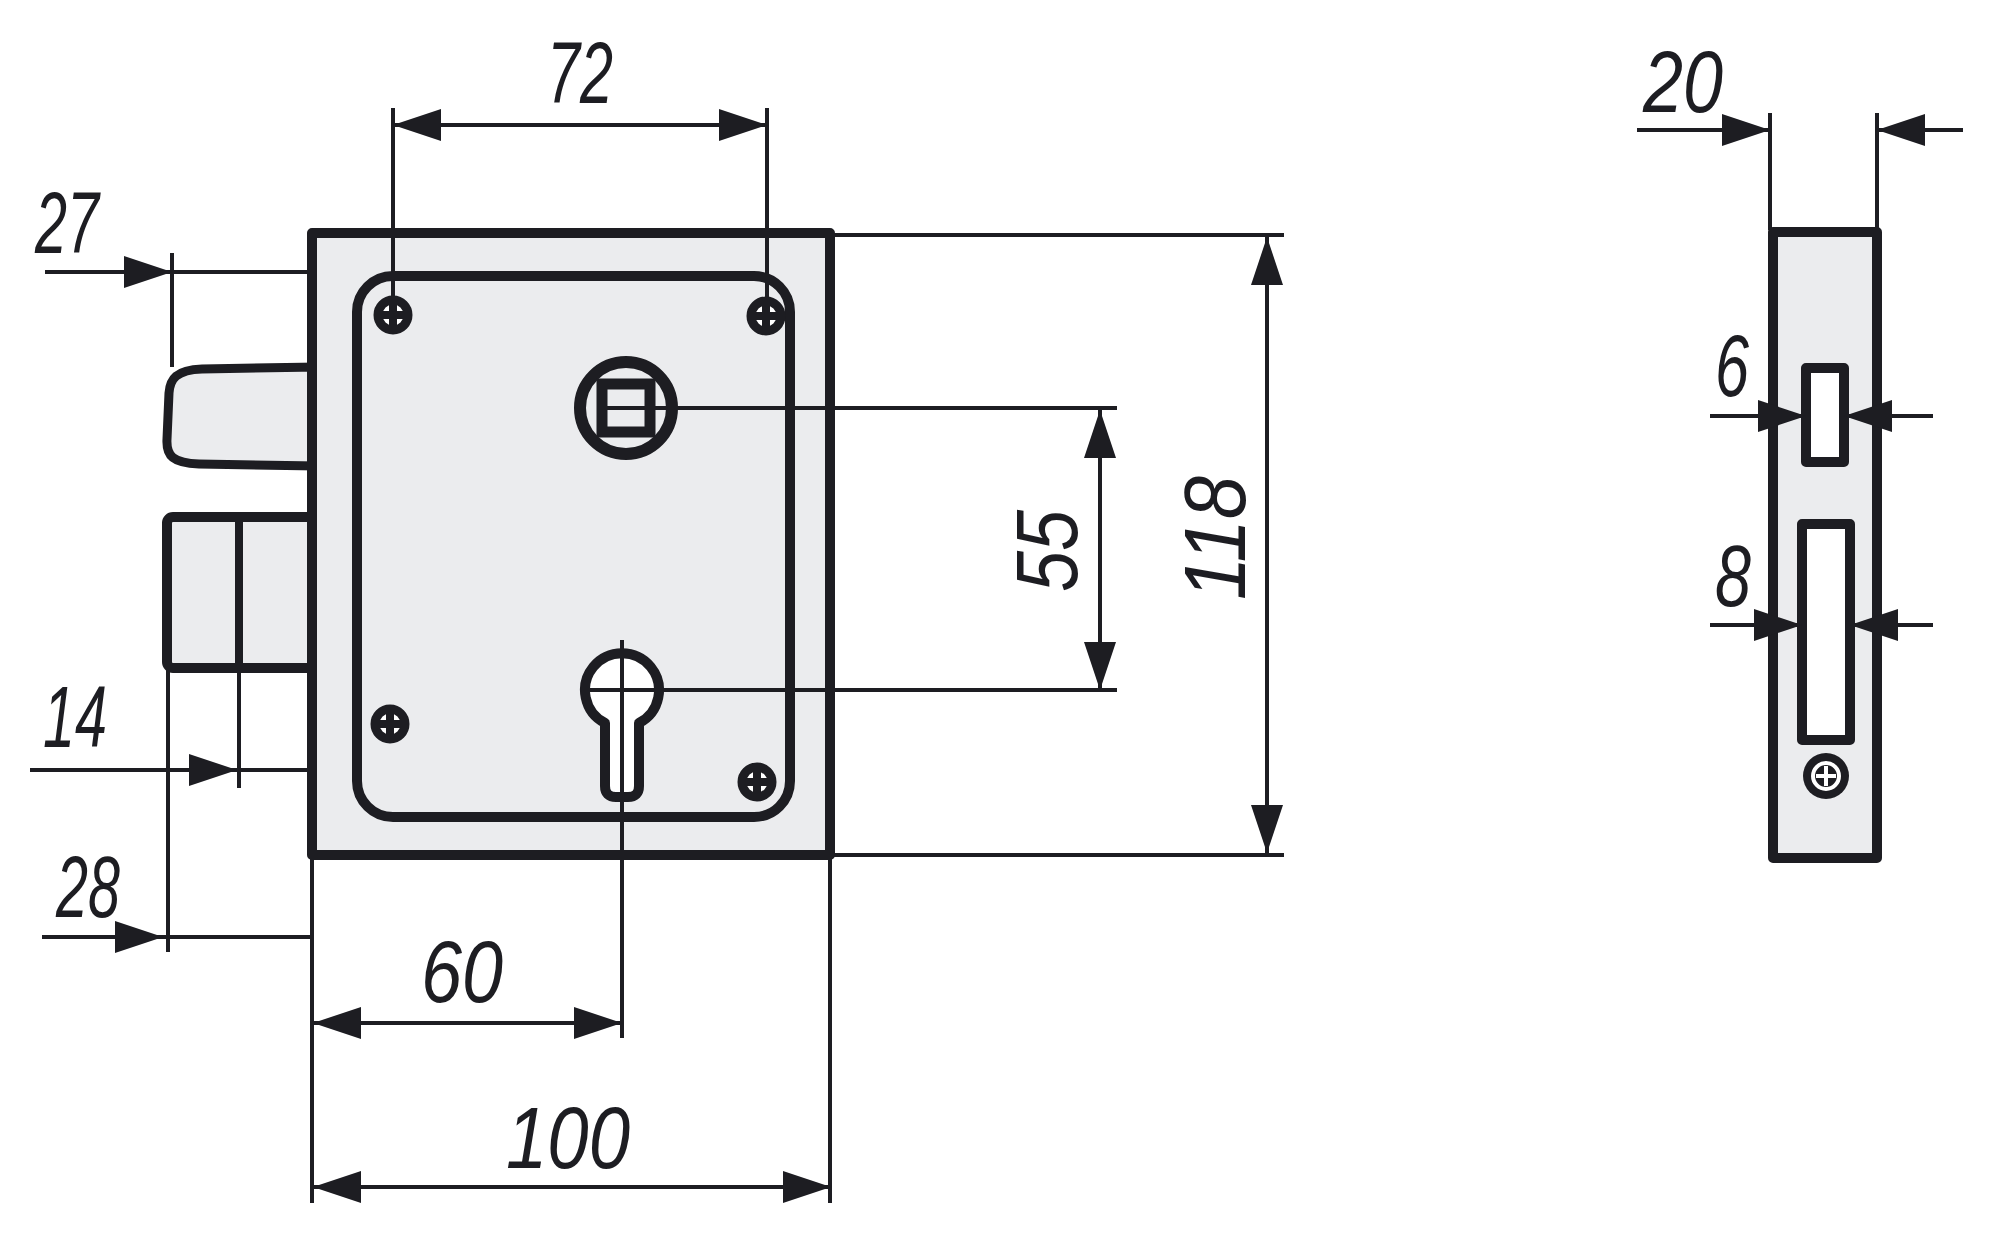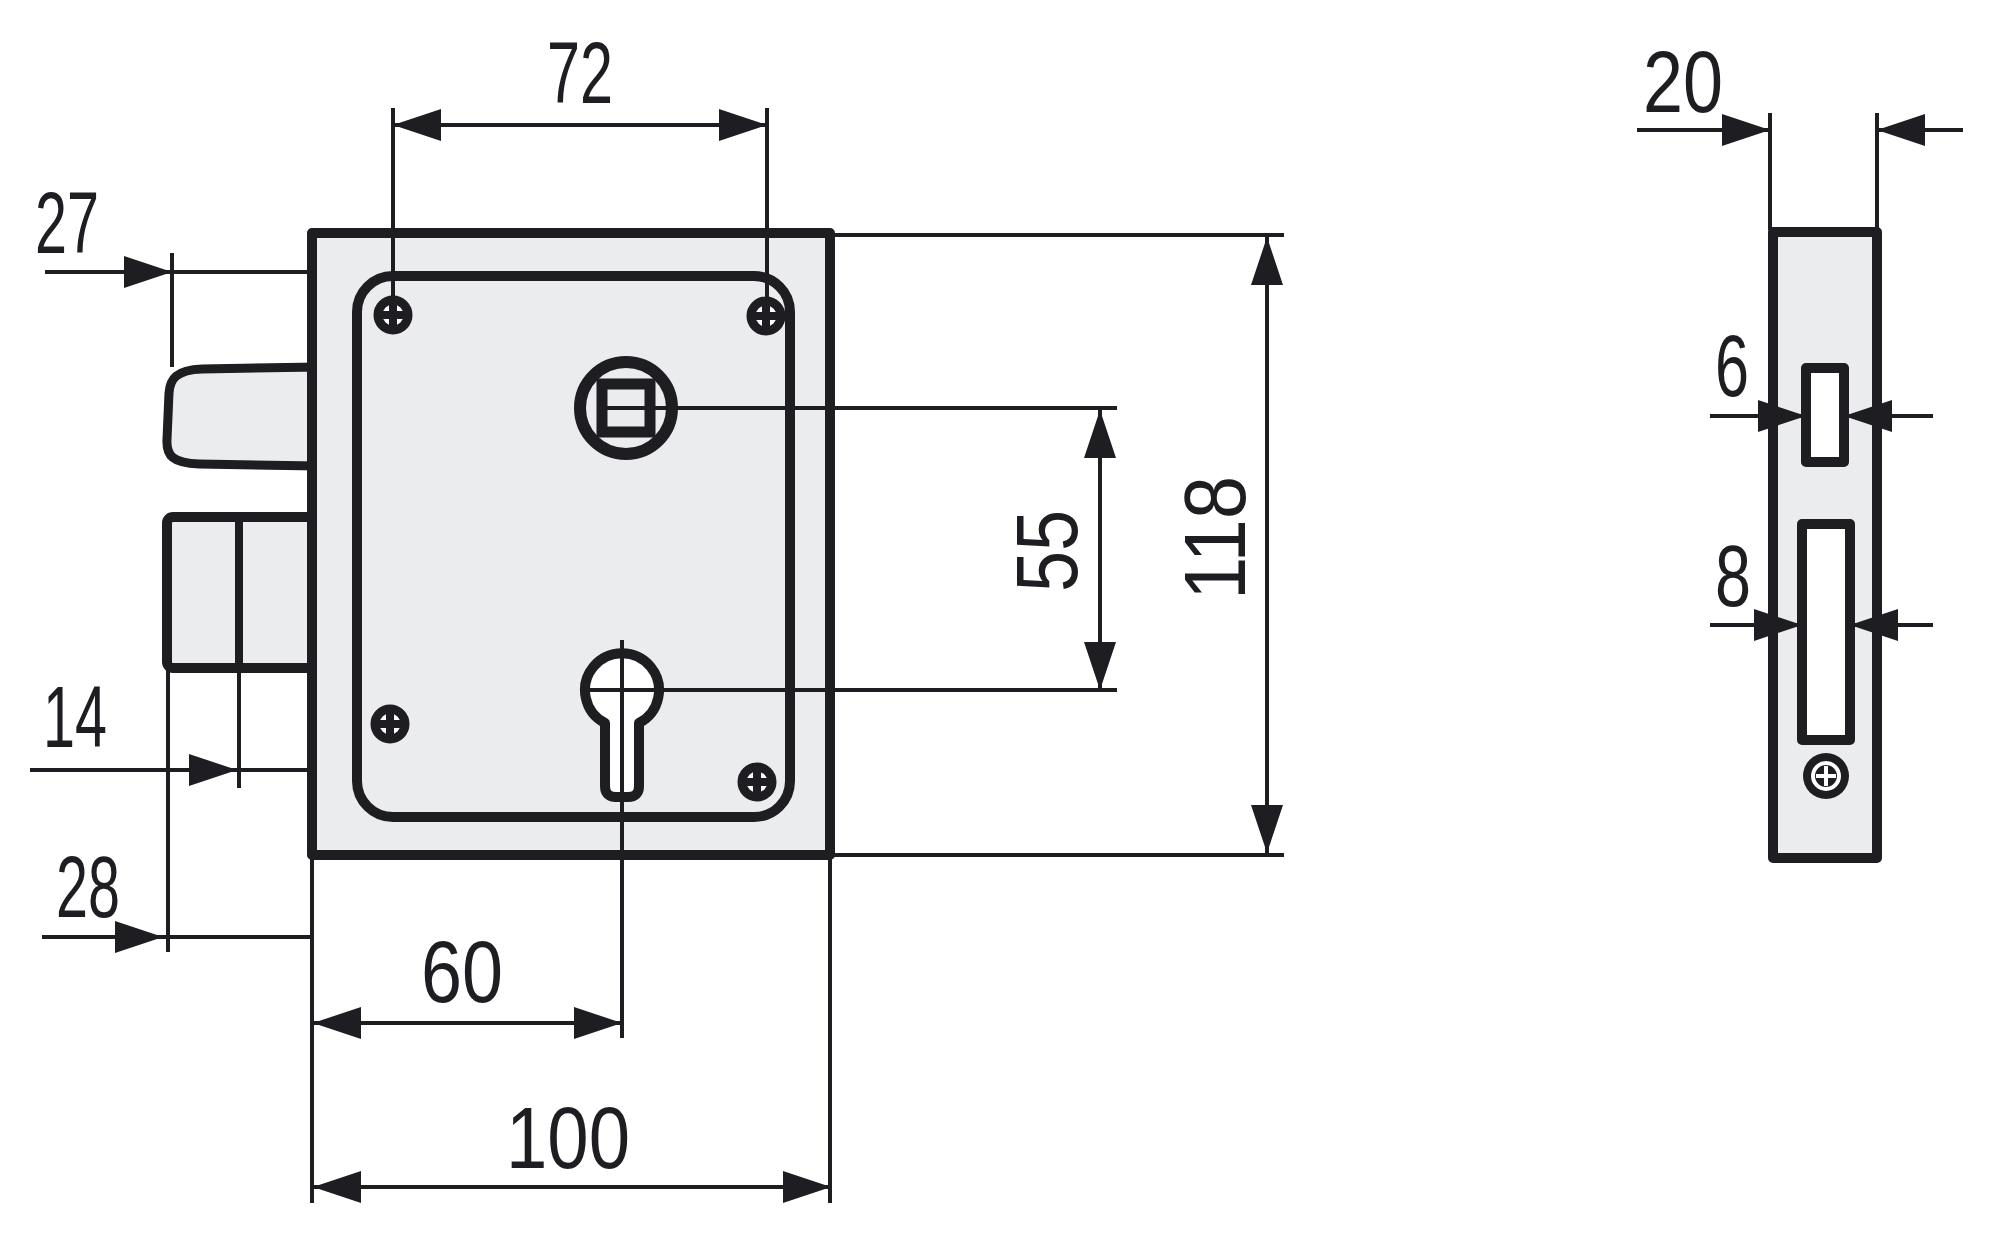--- a/index.html
+++ b/index.html
@@ -1,16 +1,16 @@
 <!DOCTYPE html>
 <html><head>
 <meta charset="utf-8">
 <style>
   html,body { margin:0; padding:0; background:#ffffff; }
-  .stage { width:2000px; height:1241px; position:relative; background:#ffffff; }
+  .stage { width:2000px; height:1241px; position:relative; background:#ffffff;font-style:italic; }
   svg { display:block; }
   .metal  { fill:#ebecee; stroke:#1d1d22; stroke-width:10; stroke-linejoin:round; }
   .metal9 { fill:#ebecee; stroke:#1d1d22; stroke-width:9;  stroke-linejoin:round; }
   .inner  { fill:none;    stroke:#1d1d22; stroke-width:10; stroke-linejoin:round; }
   .hole   { fill:#ffffff; stroke:#1d1d22; stroke-width:10; stroke-linejoin:round; }
   .thin   { fill:none; stroke:#1d1d22; stroke-width:4; }
   .mid    { fill:none; stroke:#1d1d22; stroke-width:8; }
   .arrow  { fill:#1d1d22; stroke:none; }
   .screw-ring  { fill:#ffffff; stroke:#1d1d22; stroke-width:9; }
   .screw-cross { fill:none; stroke:#1d1d22; stroke-width:8; }

